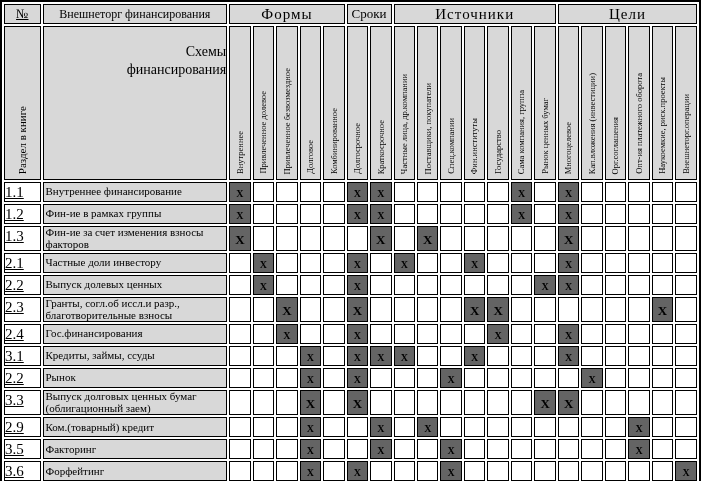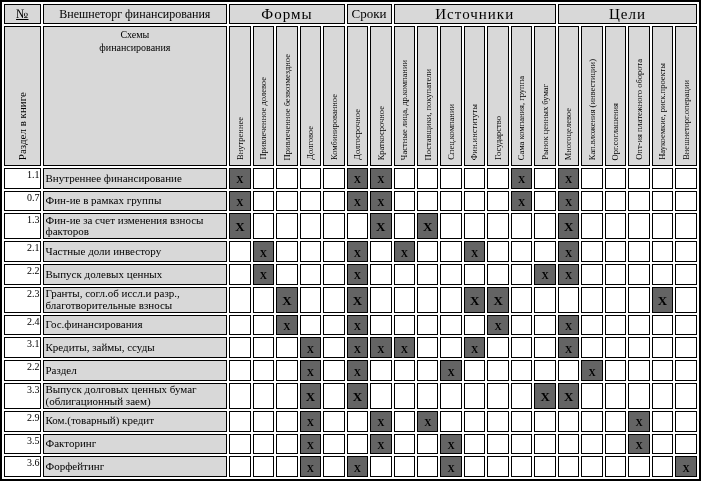--- a/index.html
+++ b/index.html
@@ -31,28 +31,28 @@
     writing-mode:vertical-rl;
     transform:rotate(180deg);
     white-space:nowrap;
     font-size:8.5px;
     line-height:1;
     padding:1px 0;
     max-height:134px;
   }
   .vtext.side{font-size:11px;}
   td.schemes{
-    vertical-align:top;text-align:center;
-    font-size:10px;line-height:1.25;
-    white-space:pre-line;padding-top:2px;
+    vertical-align:top;text-align:right;
+    font-size:14px;line-height:1.25;
+    white-space:pre-line;padding-top:16px;
   }
   
   tbody tr{height:15px;}
   tbody tr.tall{height:20px;}
-  td.numcell{background:#fff;text-align:right;vertical-align:top;font-size:10px;line-height:1.2;}
+  td.numcell{background:#fff;text-align:left;vertical-align:top;font-size:15px;line-height:1.2;text-decoration:underline;}
   td.labelcell{background:#d8d8d8;text-align:left;vertical-align:middle;font-size:11px;line-height:1.05;padding:0 2px;margin-top:27px;}
   td.cell{background:#fff;text-align:center;vertical-align:middle;}
   td.cell.marked{background:#646464;}
   .mark{font-size:10px;font-weight:bold;color:#000;}
   tr.tall .mark{font-size:13px;}
 </style>
 </head>
 <body>
 
 <table class="matrix">
@@ -118,21 +118,21 @@
         <td class="cell marked"><span class="mark">X</span></td>
         <td class="cell"></td>
         <td class="cell marked"><span class="mark">X</span></td>
         <td class="cell"></td>
         <td class="cell"></td>
         <td class="cell"></td>
         <td class="cell"></td>
         <td class="cell"></td>
       </tr>
       <tr>
-        <td class="numcell">0.7</td>
+        <td class="numcell">1.2</td>
         <td class="labelcell">Фин-ие в рамках группы</td>
         <td class="cell marked"><span class="mark">X</span></td>
         <td class="cell"></td>
         <td class="cell"></td>
         <td class="cell"></td>
         <td class="cell"></td>
         <td class="cell marked"><span class="mark">X</span></td>
         <td class="cell marked"><span class="mark">X</span></td>
         <td class="cell"></td>
         <td class="cell"></td>
@@ -287,21 +287,21 @@
         <td class="cell"></td>
         <td class="cell marked"><span class="mark">X</span></td>
         <td class="cell"></td>
         <td class="cell"></td>
         <td class="cell"></td>
         <td class="cell"></td>
         <td class="cell"></td>
       </tr>
       <tr>
         <td class="numcell">2.2</td>
-        <td class="labelcell">Раздел</td>
+        <td class="labelcell">Рынок</td>
         <td class="cell"></td>
         <td class="cell"></td>
         <td class="cell"></td>
         <td class="cell marked"><span class="mark">X</span></td>
         <td class="cell"></td>
         <td class="cell marked"><span class="mark">X</span></td>
         <td class="cell"></td>
         <td class="cell"></td>
         <td class="cell"></td>
         <td class="cell marked"><span class="mark">X</span></td>

